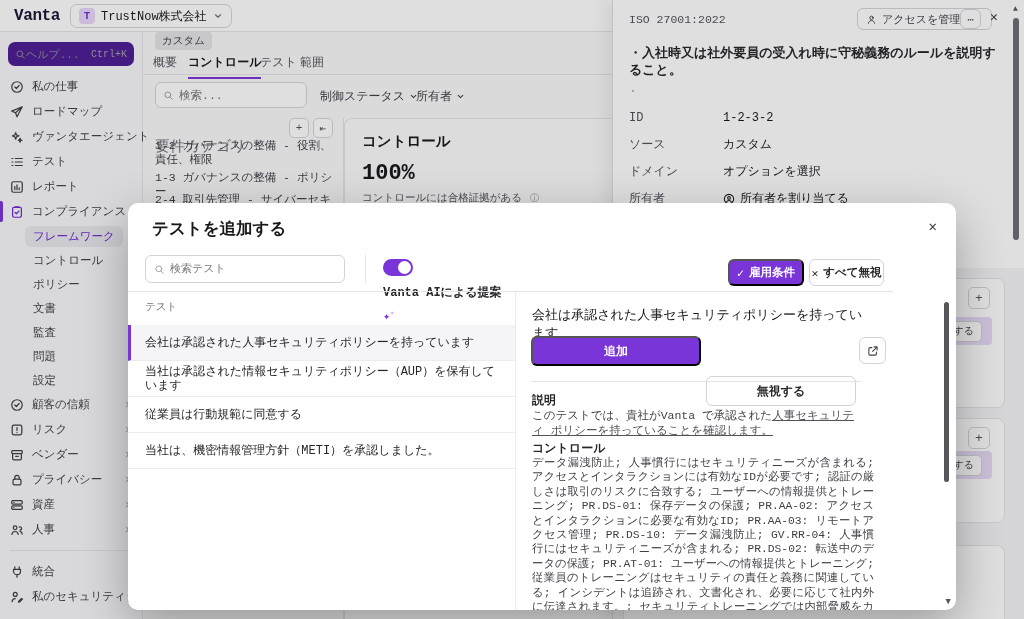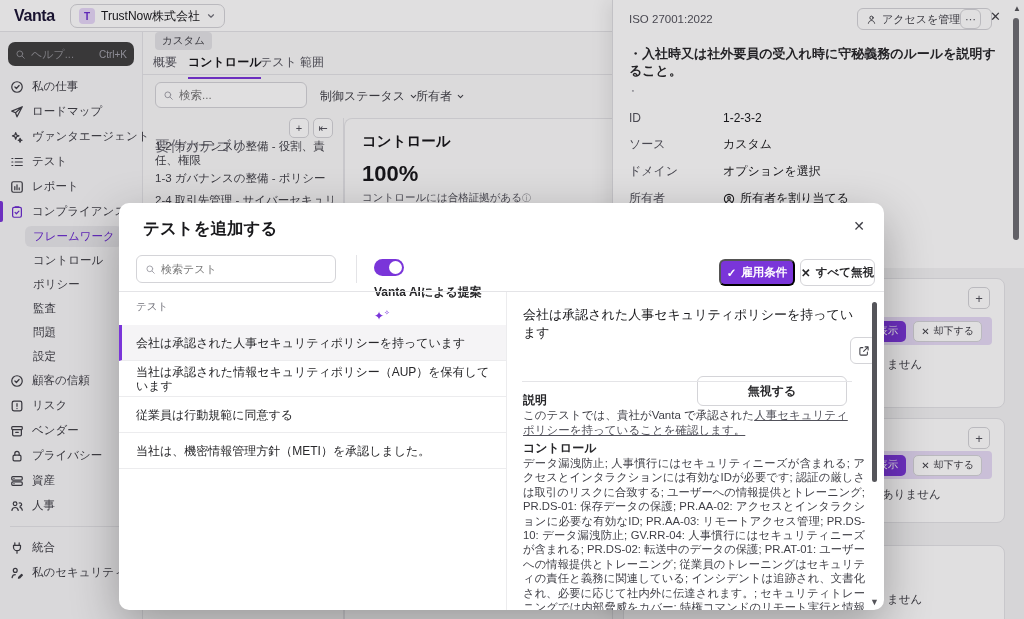--- a/index.html
+++ b/index.html
@@ -1,34 +1,34 @@
 <!DOCTYPE html>
 <html><head>
 <meta charset="utf-8">
 <style>
   * { margin:0; padding:0; box-sizing:border-box; }
   html,body { background:#888; }
   .stage {
     position:relative; width:1024px; height:619px; overflow:hidden;
-    background:#FAFAFA; font-family:Liberation Sans, sans-serif;
+    background:#FAFAFA; font-family:Liberation Mono, monospace;
     color:#27272A; -webkit-font-smoothing:antialiased;
   }
   svg { display:block; }
   .ic { stroke:currentColor; fill:none; stroke-width:1.4; stroke-linecap:round; stroke-linejoin:round; }
 
   
   .topbar { position:absolute; left:0; top:0; width:1024px; height:32px; background:#fff; border-bottom:1px solid #E4E4E7; z-index:1; }
   .logo { position:absolute; left:14px; top:7px; font-size:16px; font-weight:800; letter-spacing:-0.4px; color:#1B1535; }
   .orgbtn { position:absolute; left:70px; top:4px; height:24px; display:flex; align-items:center; gap:6px; padding:0 8px; border:1px solid #D4D4D8; border-radius:7px; background:#fff; font-size:12px; color:#18181B; }
   .orgbtn .avatar { width:16px; height:16px; border-radius:4px; background:#E6D7F9; color:#6B2BD0; font-size:10px; font-weight:700; display:flex; align-items:center; justify-content:center; }
   .chev { color:#71717A; }
 
   
   .sidebar { position:absolute; left:0; top:32px; bottom:0; width:143px; background:#F7F7F8; border-right:1px solid #E4E4E7; z-index:2; font-size:11.5px; color:#3F3F46; }
-  .sb-search { margin:10px 8px 8px 8px; height:24px; background:#404040; border-radius:7px; display:flex; align-items:center; gap:5px; padding:0 7px; color:#8E8E93; font-size:11px; }
+  .sb-search { margin:10px 8px 8px 8px; height:24px; background:#4c1d95; border-radius:7px; display:flex; align-items:center; padding:0 7px; color:#8E8E93; font-size:11px; }
   .sb-search .short { margin-left:auto; font-size:10px; color:#A1A1AA; }
   .sb-item { height:25px; display:flex; align-items:center; gap:8px; padding:0 10px; white-space:nowrap; position:relative; }
   .sb-item .ric { margin-left:auto; color:#A1A1AA; }
   .sb-group-active .gbar { position:absolute; left:0; top:2px; bottom:2px; width:3px; background:#7A35D9; border-radius:0 2px 2px 0; }
   .sb-group-active svg { color:#6B2BD0; }
   .sb-sub { height:24px; display:flex; align-items:center; padding-left:33px; white-space:nowrap; color:#3F3F46; }
   .sb-sub.active { color:#6B2BD0; }
   .sb-sub.active .pill { background:#E9E9EC; border-radius:6px; padding:3px 8px; margin-left:-8px; }
   .sb-div { height:1px; background:#E4E4E7; margin:8px 10px; }
 
@@ -41,21 +41,21 @@
   .pg-search { position:absolute; left:12px; top:50px; width:152px; height:26px; border:1px solid #D4D4D8; border-radius:6px; background:#fff; display:flex; align-items:center; gap:5px; padding:0 7px; color:#A1A1AA; }
   .pg-search input { border:0; outline:0; width:100%; font-size:11.5px; background:transparent; color:#27272A; font-family:inherit; }
   .filter { position:absolute; top:56px; display:flex; align-items:center; gap:4px; font-size:12px; color:#3F3F46; }
   .cat-hdr { position:absolute; left:12px; top:105px; font-size:15px; color:#71717A; }
   .sq-btn { position:absolute; width:20px; height:20px; border:1px solid #D4D4D8; border-radius:5px; background:#fff; color:#52525B; font-size:11px; display:flex; align-items:center; justify-content:center; }
   .cat-item { position:absolute; left:12px; width:178px; font-size:11.5px; color:#3F3F46; line-height:14px; }
   .vline { position:absolute; left:200px; top:86px; bottom:0; width:1px; background:#E4E4E7; }
   .panel { position:absolute; left:201px; top:86px; right:0; bottom:0; background:#FCFCFC; border-top-left-radius:8px; border:1px solid #E4E4E7; border-right:0; border-bottom:0; }
   .panel h2 { position:absolute; left:17px; top:13px; font-size:14.5px; font-weight:700; color:#18181B; }
   .panel .pct { position:absolute; left:17px; top:42px; font-size:22px; font-weight:700; color:#18181B; }
-  .panel .cap { position:absolute; left:17px; top:72px; font-size:10.5px; color:#52525B; display:flex; gap:0; align-items:flex-end; }
+  .panel .cap { position:absolute; left:17px; top:72px; font-size:10.5px; color:#52525B; display:flex; gap:8px; align-items:flex-end; }
   .stat { position:absolute; left:336px; top:40px; right:0; height:44px; background:#F0F0F1; border-radius:6px 0 0 6px; padding:7px 10px; }
   .stat .lbl { font-size:10.5px; color:#52525B; display:flex; gap:4px; align-items:center; }
   .stat .track { margin-top:8px; height:4px; width:62px; background:#D7D7DA; border-radius:2px; }
   .info { font-size:9px; color:#8E8E93; }
 
   
   .drawer { position:absolute; left:612px; top:0; bottom:0; width:412px; background:#fff; border-left:1px solid #DDDDE1; box-shadow:-6px 0 16px rgba(0,0,0,0.08); z-index:20; }
   .dw-title { position:absolute; left:16px; top:13px; font-size:11.5px; color:#52525B; }
   .dw-manage { position:absolute; left:244px; top:8px; height:22px; display:flex; align-items:center; gap:5px; padding:0 8px; border:1px solid #D4D4D8; border-radius:6px; background:#fff; font-size:11px; color:#3F3F46; }
   .dw-more { position:absolute; left:347px; top:9px; width:21px; height:20px; border:1px solid #D4D4D8; border-radius:6px; background:#fff; color:#52525B; font-size:11px; display:flex; align-items:center; justify-content:center; }
@@ -70,21 +70,21 @@
   .card .addbtn { position:absolute; right:14px; top:8px; width:22px; height:22px; border:1px solid #D4D4D8; border-radius:5px; background:#fff; color:#52525B; font-size:13px; display:flex; align-items:center; justify-content:center; }
   .card .banner { position:absolute; left:0; right:12px; height:28px; background:#E6DBF6; border-radius:4px; display:flex; align-items:center; justify-content:flex-end; gap:7px; padding-right:10px; }
   .btn-show { height:21px; padding:0 8px; background:#7A35D9; color:#fff; border-radius:5px; font-size:10.5px; display:flex; align-items:center; }
   .btn-dismiss { height:21px; padding:0 7px; background:#fff; border:1px solid #D4D4D8; border-radius:5px; font-size:10px; color:#3F3F46; display:flex; align-items:center; gap:4px; }
   .card .empty { position:absolute; left:263px; font-size:11.5px; color:#3F3F46; }
   .dw-scroll { position:absolute; left:400px; top:18px; width:6px; height:222px; background:#6E6E73; border-radius:3px; }
   .dw-scroll-up { position:absolute; left:400px; top:4px; font-size:8px; color:#55555A; }
 
   
   .overlay { position:absolute; inset:0; background:rgba(12,10,16,0.13); z-index:50; }
-  .modal { position:absolute; left:119px; top:203px; width:765px; height:407px; background:#fff; border-radius:10px; box-shadow:0 16px 48px rgba(0,0,0,0.30); z-index:100; }
+  .modal { position:absolute; left:128px; top:203px; width:828px; height:407px; background:#fff; border-radius:10px; box-shadow:0 16px 48px rgba(0,0,0,0.30); z-index:100; }
   .m-title { position:absolute; left:24px; top:15px; font-size:16.5px; font-weight:700; color:#18181B; }
   .m-close { position:absolute; right:19px; top:15px; font-size:14px; color:#3F3F46; }
   .m-search { position:absolute; left:17px; top:52px; width:200px; height:28px; border:1px solid #D4D4D8; border-radius:6px; display:flex; align-items:center; gap:5px; padding:0 8px; color:#A1A1AA; }
   .m-search input { border:0; outline:0; width:100%; font-size:11px; font-family:inherit; color:#27272A; }
   .m-vdiv { position:absolute; left:237px; top:52px; height:28px; width:1px; background:#E4E4E7; }
   .toggle-row { position:absolute; left:255px; top:56px; display:flex; align-items:flex-start; gap:8px;flex-direction:column; }
   .toggle { width:30px; height:17px; background:#7A35D9; border-radius:9px; position:relative; }
   .toggle .knob { position:absolute; right:2px; top:2px; width:13px; height:13px; background:#fff; border-radius:50%; }
   .ai-label { font-size:12px; font-weight:600; color:#27272A; }
   .spark { color:#7A35D9; font-size:12px; }
@@ -202,20 +202,23 @@
     <div class="sb-sub active">
         <span class="pill">フレームワーク</span>
       </div>
     <div class="sb-sub">
         <span>コントロール</span>
       </div>
     <div class="sb-sub">
         <span>ポリシー</span>
       </div>
     <div class="sb-sub">
+        <span>文書</span>
+      </div>
+    <div class="sb-sub">
         <span>監査</span>
       </div>
     <div class="sb-sub">
         <span>問題</span>
       </div>
     <div class="sb-sub">
         <span>設定</span>
       </div>
 
     <div class="sb-item">
@@ -499,20 +502,23 @@
     <div class="m-list">
       <div class="m-list-hdr">テスト</div>
       <div class="m-row sel" style="top:33px">会社は承認された人事セキュリティポリシーを持っています</div>
       <div class="m-row" style="top:69px">当社は承認された情報セキュリティポリシー（AUP）を保有しています</div>
       <div class="m-row" style="top:105px">従業員は行動規範に同意する</div>
       <div class="m-row" style="top:141px">当社は、機密情報管理方針（METI）を承認しました。</div>
     </div>
 
     <div class="m-detail">
       <div class="d-title">会社は承認された人事セキュリティポリシーを持っています</div>
+      <button class="btn btn-purple d-add">
+          <span>追加</span>
+        </button>
       <button class="btn btn-outline d-ignore">
           <span>無視する</span>
         </button>
       <button class="d-ext">
           <svg width="12" height="12" viewBox="0 0 16 16">
             <path class="ic" d="M6.5 3.5H4A1.5 1.5 0 0 0 2.5 5v7A1.5 1.5 0 0 0 4 13.5h7a1.5 1.5 0 0 0 1.5-1.5V9.5M9.5 2.5h4v4M13.3 2.7L7.5 8.5"></path>
           </svg>
         </button>
       <div class="d-hdiv"></div>
       <div class="d-sec" style="top:100px">説明</div>

